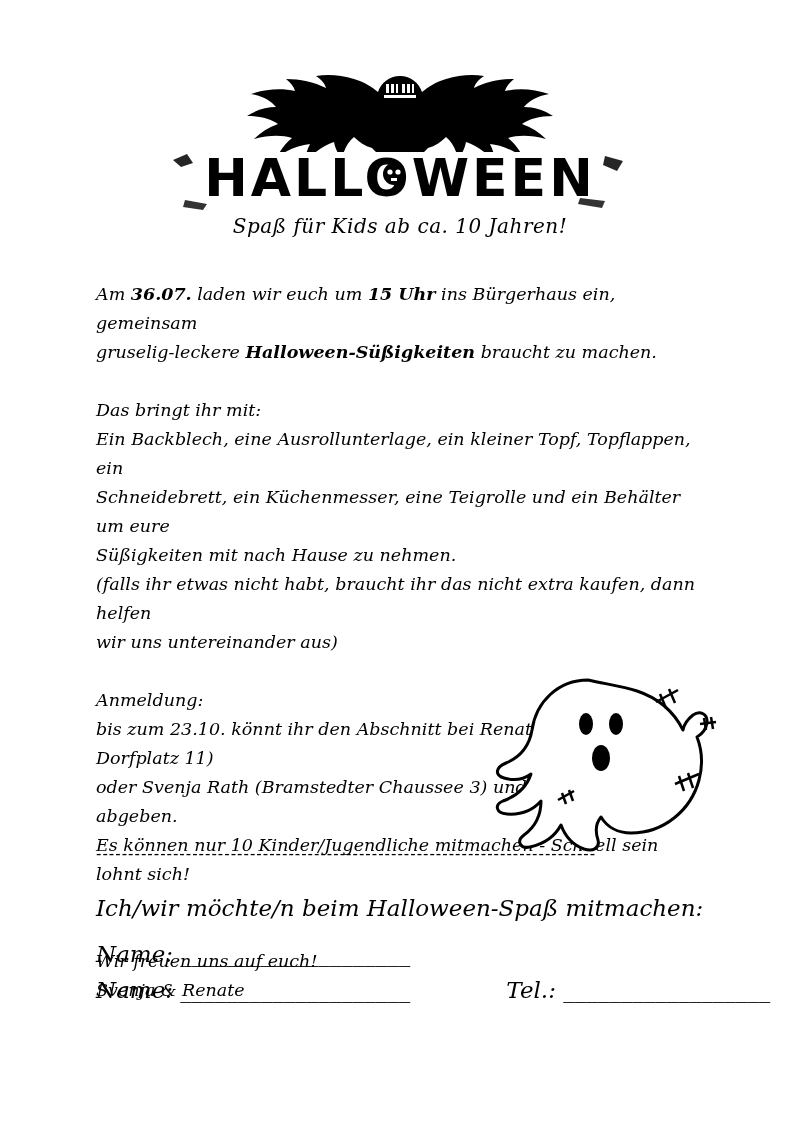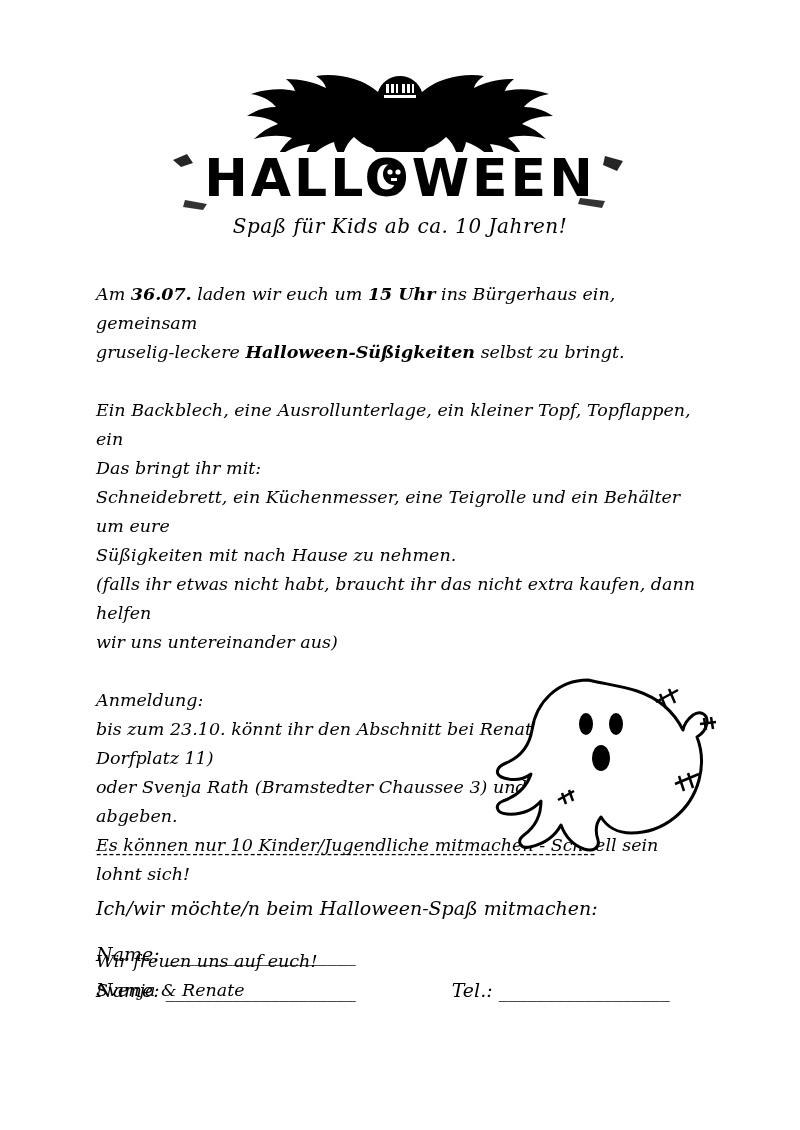--- a/index.html
+++ b/index.html
@@ -100,21 +100,21 @@
   }
 
   
   .slip {
     position: absolute;
     left: 96px;
     top: 890px;
     width: 612px;
     font-family: "DejaVu Serif", serif;
     font-style: italic;
-    font-size: 19px;
+    font-size: 23px;
     line-height: 36px;
   }
   .slip .line-row {
     display: flex;
   }
   .slip .field {
     white-space: pre;
   }
   .slip .tel {
     margin-left: 96px;
@@ -210,27 +210,27 @@
 
     <div class="subtitle">Spaß für Kids ab ca. 10 Jahren!</div>
   </div>
 
   <div class="content">
 
     <p>
       <span>Am </span><span class="semi">36.07.</span><span> laden wir euch um </span><span class="semi">15 Uhr</span><span> ins Bürgerhaus ein, gemeinsam</span>
     </p>
     <p>
-      <span>gruselig-leckere </span><span class="bold">Halloween-Süßigkeiten</span><span> selbst zu bringt.</span>
+      <span>gruselig-leckere </span><span class="bold">Halloween-Süßigkeiten</span><span> braucht zu machen.</span>
     </p>
 
     <div class="gap"></div>
 
+    <p>Das bringt ihr mit:</p>
     <p>Ein Backblech, eine Ausrollunterlage, ein kleiner Topf, Topflappen, ein</p>
-    <p>Das bringt ihr mit:</p>
     <p>Schneidebrett, ein Küchenmesser, eine Teigrolle und ein Behälter um eure</p>
     <p>Süßigkeiten mit nach Hause zu nehmen.</p>
     <p>(falls ihr etwas nicht habt, braucht ihr das nicht extra kaufen, dann helfen</p>
     <p>wir uns untereinander aus)</p>
 
     <div class="gap"></div>
 
     <p>Anmeldung:</p>
     <p>bis zum 23.10. könnt ihr den Abschnitt bei Renate Wieck (am Dorfplatz 11)</p>
     <p>oder Svenja Rath (Bramstedter Chaussee 3) und 3€ für die Zutaten abgeben.</p>

